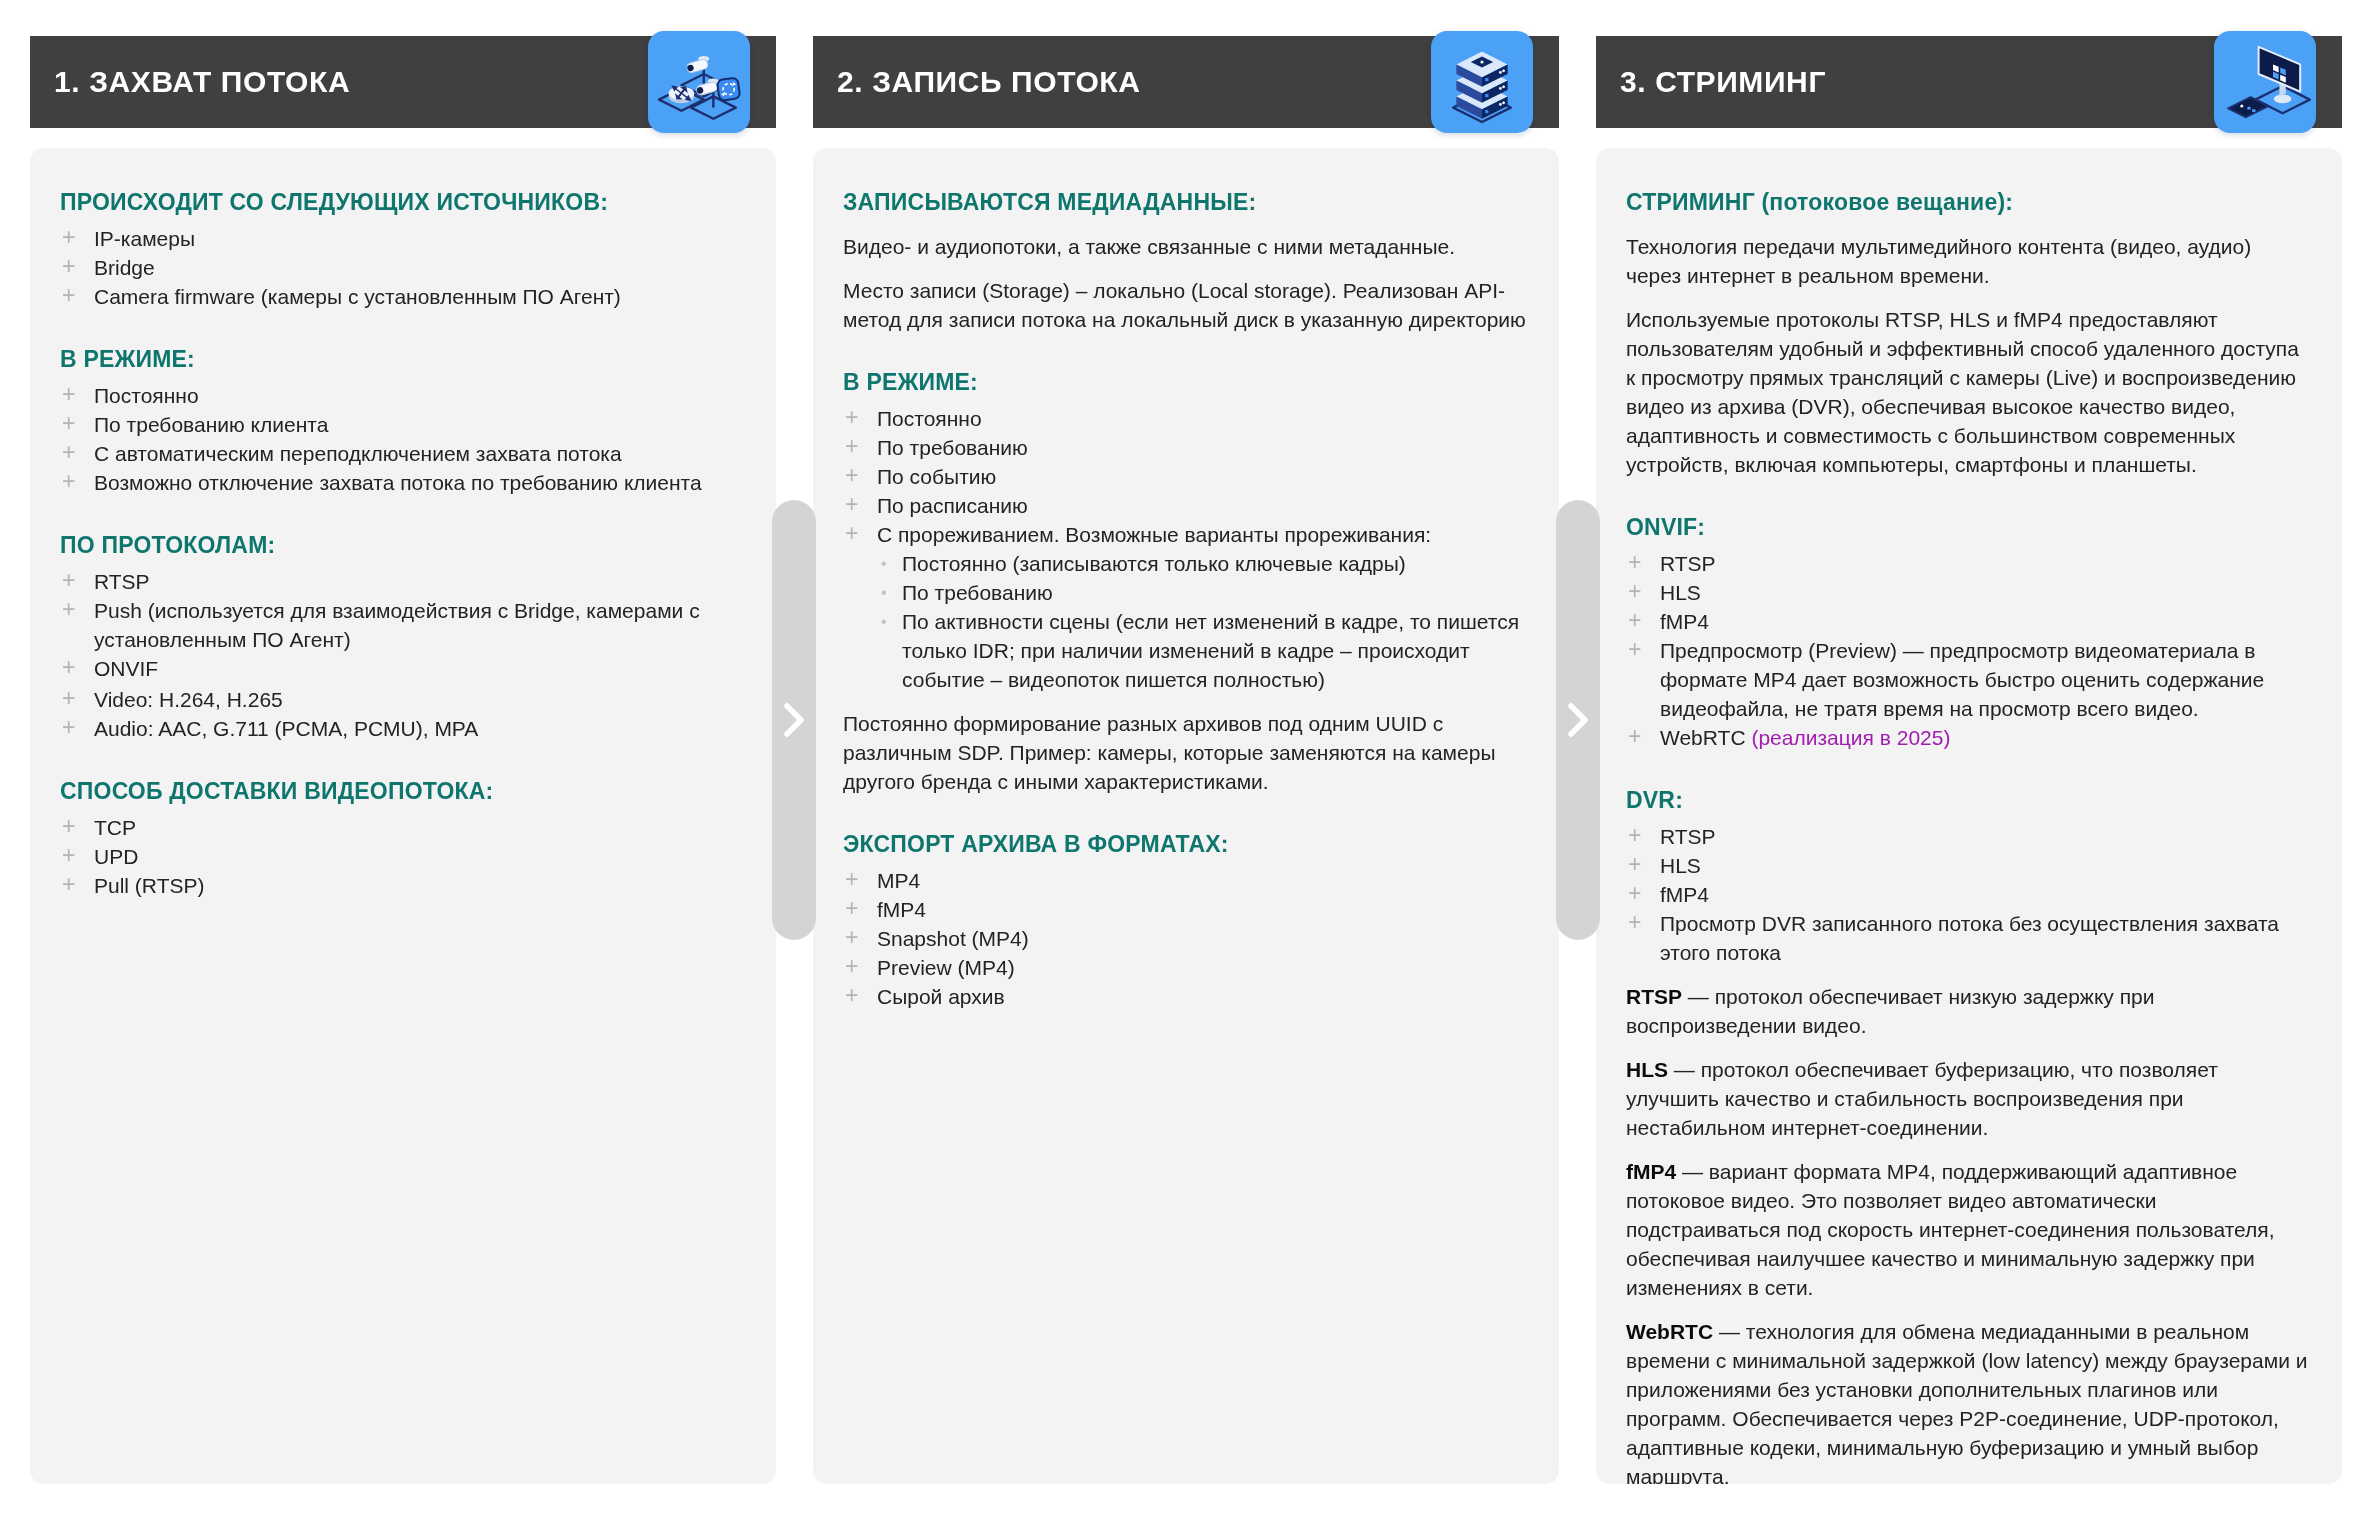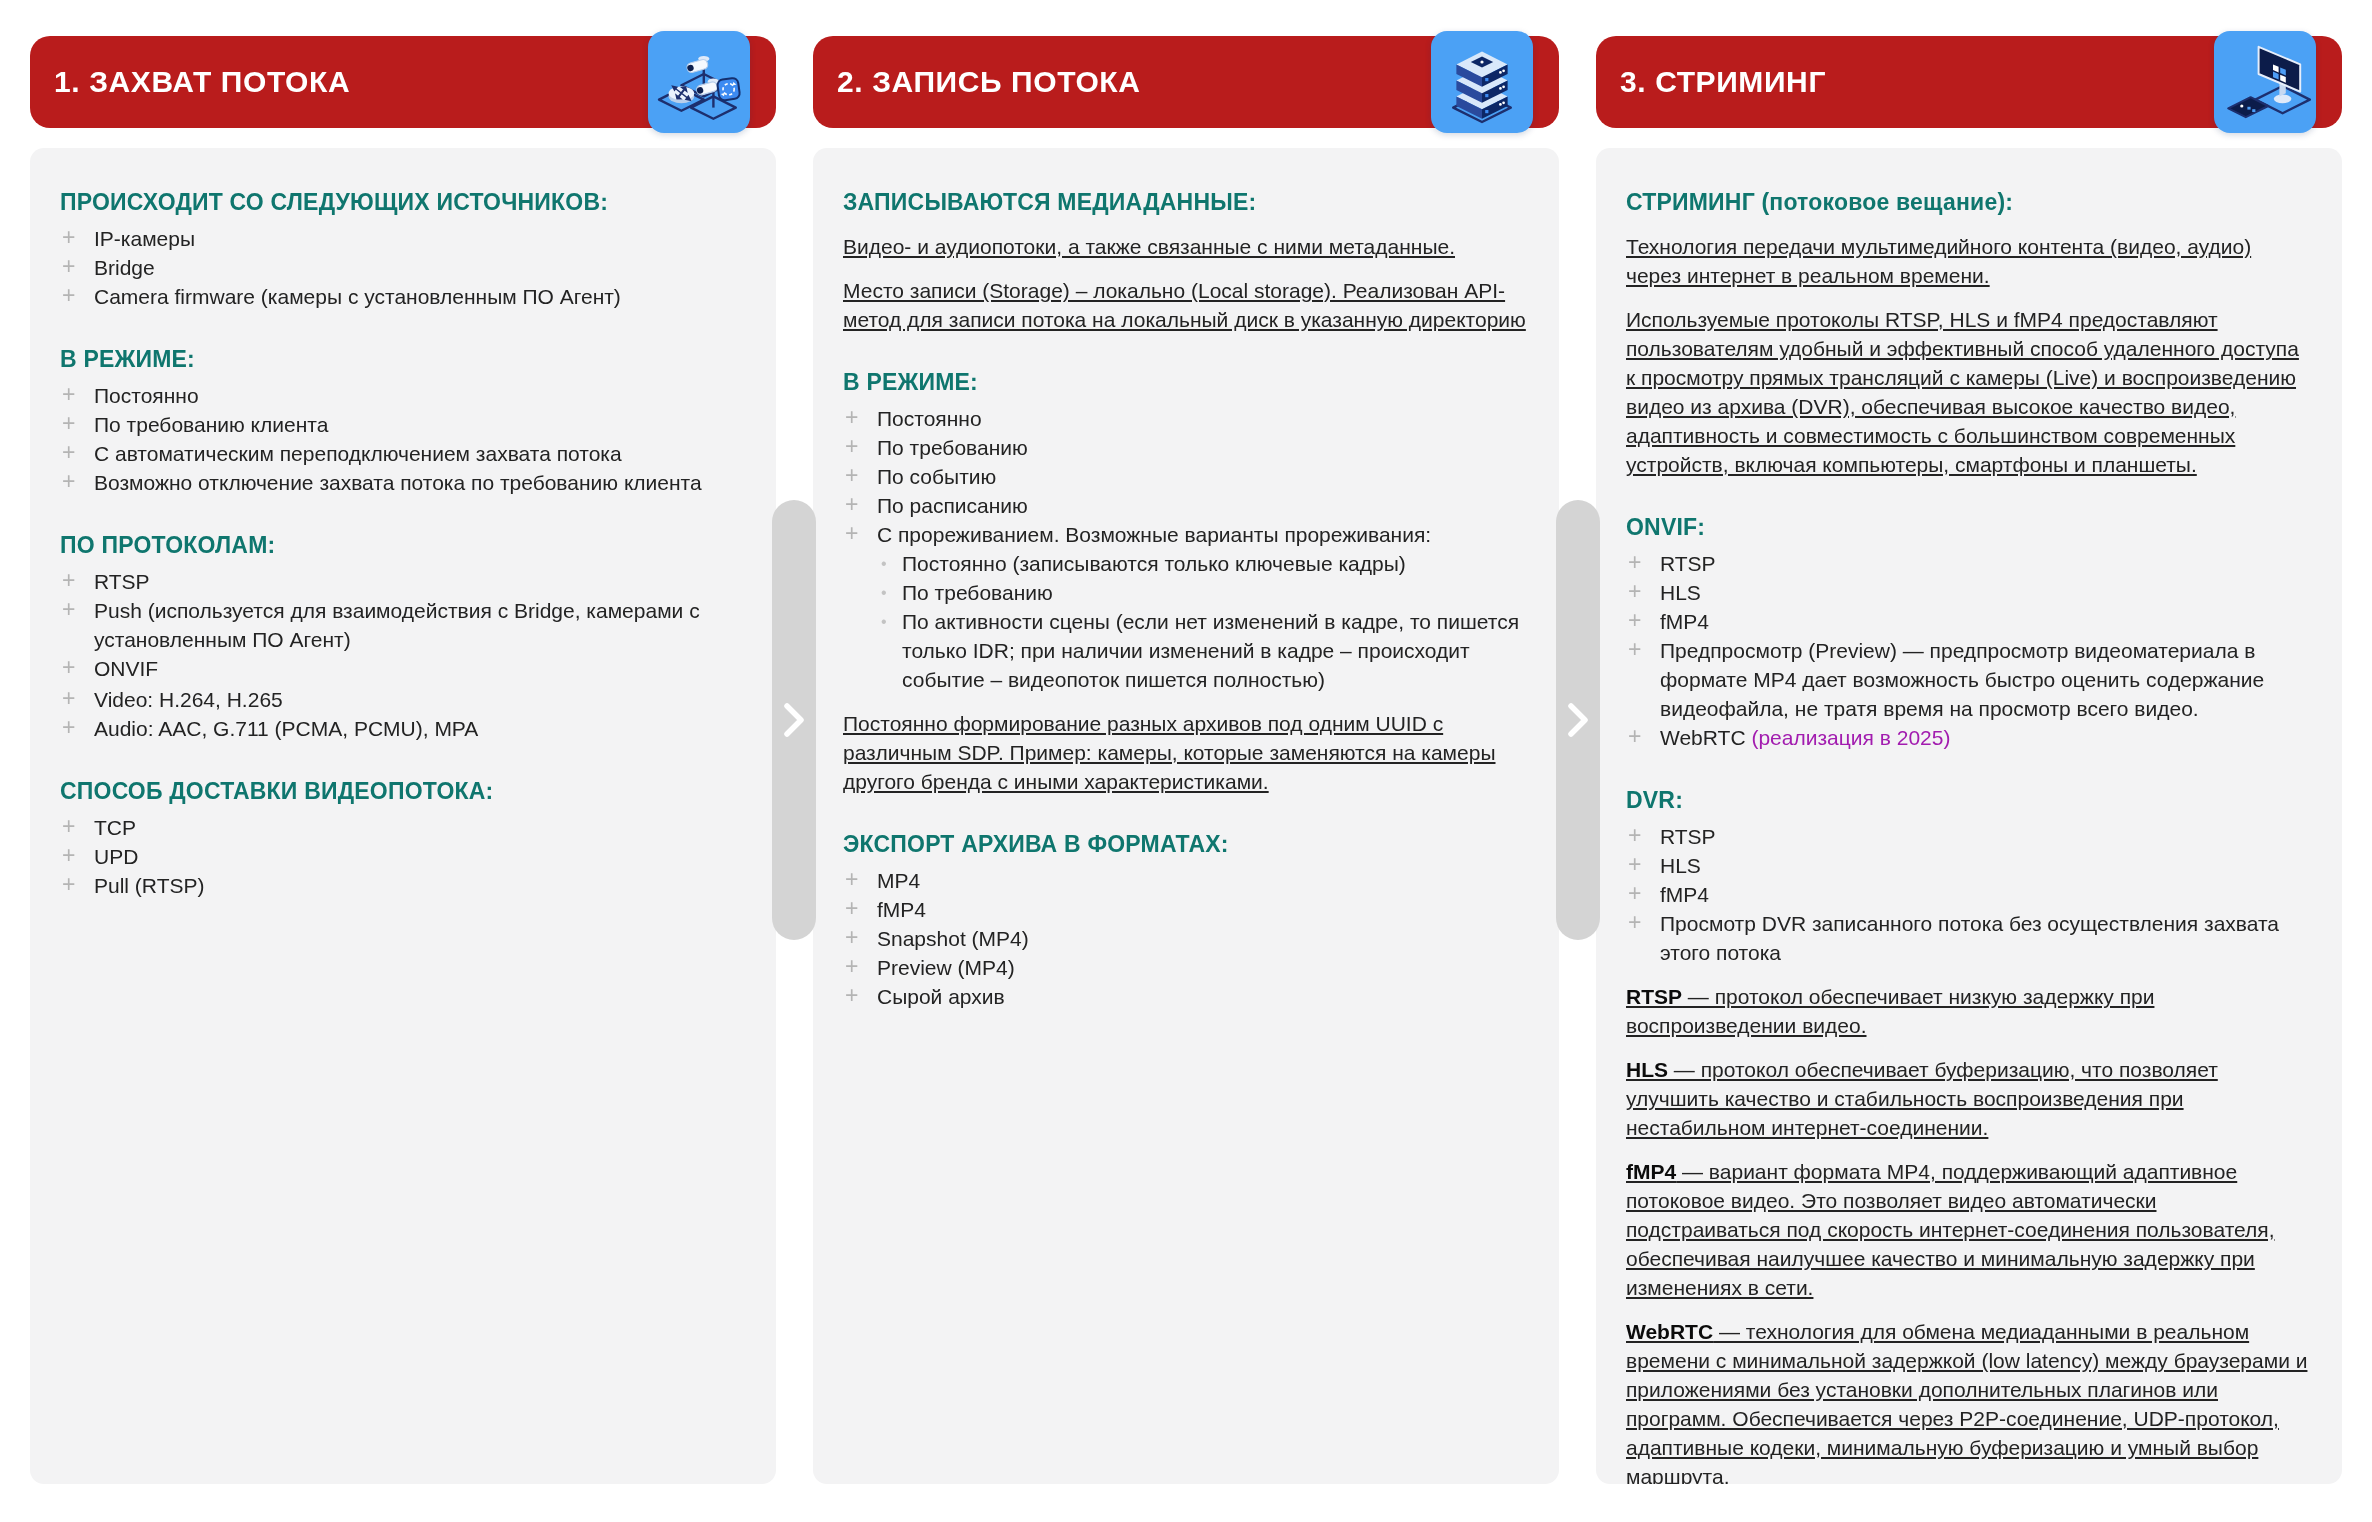--- a/index.html
+++ b/index.html
@@ -2,28 +2,28 @@
 <html><head>
 <meta charset="utf-8">
 <style>
   * { box-sizing: border-box; }
   html,body { margin:0; padding:0; background:#ffffff; }
   body { font-family:"Liberation Sans", sans-serif; }
   .canvas { position:relative; width:2372px; height:1522px; background:#fff; overflow:hidden; }
   .cols { position:absolute; left:30px; top:36px; width:2312px; bottom:38px; display:flex; gap:37px; }
   .column { flex:1 1 0; display:flex; flex-direction:column; min-width:0; }
   .col-header { position:relative; height:92px; flex:none; }
-  .header-bar { position:absolute; inset:0; background:#b91c1c; border-radius:20px; display:flex; align-items:center; padding:0 150px 0 24px; }
+  .header-bar { position:absolute; inset:0; background:#404040; border-radius:0; display:flex; align-items:center; padding:0 150px 0 24px; }
   .col-title { color:#ffffff; font-size:30px; font-weight:700; letter-spacing:.6px; margin:0; white-space:nowrap; }
   .icon-tile { position:absolute; right:26px; top:-5px; width:102px; height:102px; background:#4ba1f5; border-radius:16px; display:flex; align-items:center; justify-content:center; box-shadow:0 2px 6px rgba(13,40,90,.18); }
   .icon-tile svg { display:block; }
   .col-body { margin-top:20px; flex:1; background:#f3f3f4; border-radius:14px; padding:40px 30px 26px 30px; overflow:hidden; }
   .col-body > *:first-child { margin-top:0; }
   .sec-heading { font-size:23px; font-weight:700; color:#0f766e; letter-spacing:.2px; margin:34px 0 7px 0; line-height:29px; }
-  .para { font-size:21px; line-height:29px; color:#232323; margin:15px 0 0 0;text-decoration:underline; }
+  .para { font-size:21px; line-height:29px; color:#232323; margin:15px 0 0 0; }
   .term { font-weight:700; color:#0b0b0b; }
   ul.plus-list { list-style:none; margin:2px 0 0 0; padding:0; }
   .plus-list > li { position:relative; padding-left:34px; font-size:21px; line-height:29px; color:#232323; }
   .plus-marker { position:absolute; left:2px; top:-1px; color:#b4b4b4; font-size:23px; line-height:29px; font-weight:400; }
   ul.dot-list { list-style:none; margin:0 0 0 2px; padding:0; }
   .dot-list > li { position:relative; padding-left:23px; font-size:21px; line-height:29px; color:#232323; }
   .bullet-dot { position:absolute; left:2px; top:0; color:#c3c3c3; font-size:16px; line-height:29px; }
   .note { color:#a21caf; }
   .divider { position:absolute; top:500px; width:44px; height:440px; background:#d4d4d4; border-radius:22px; display:flex; align-items:center; justify-content:center; }
 </style>

